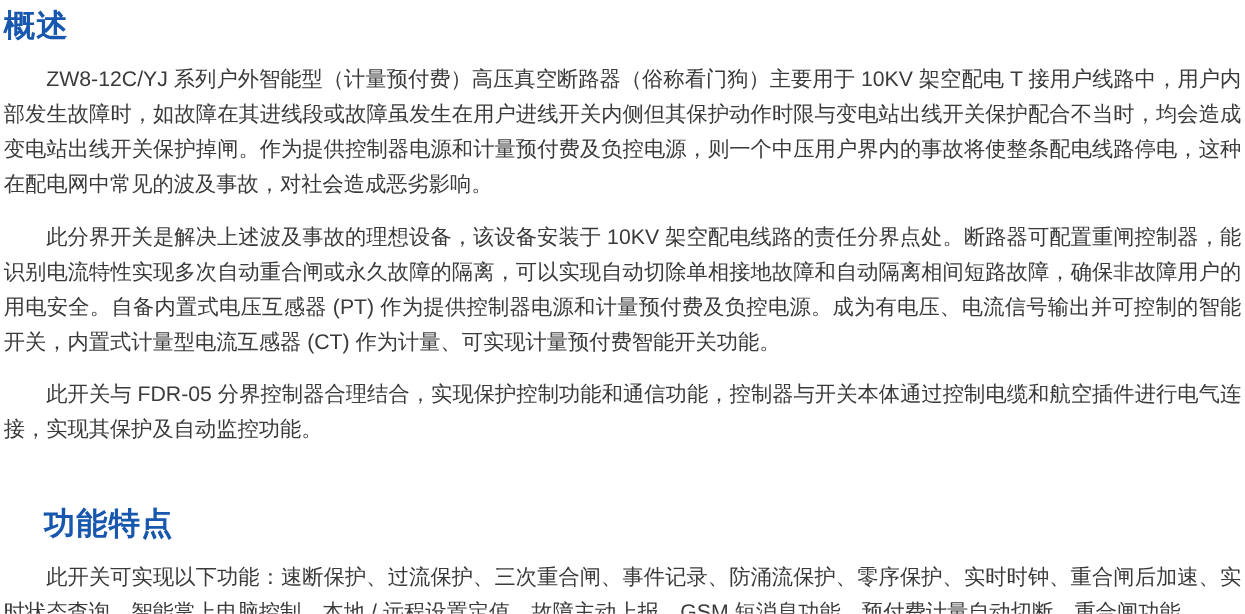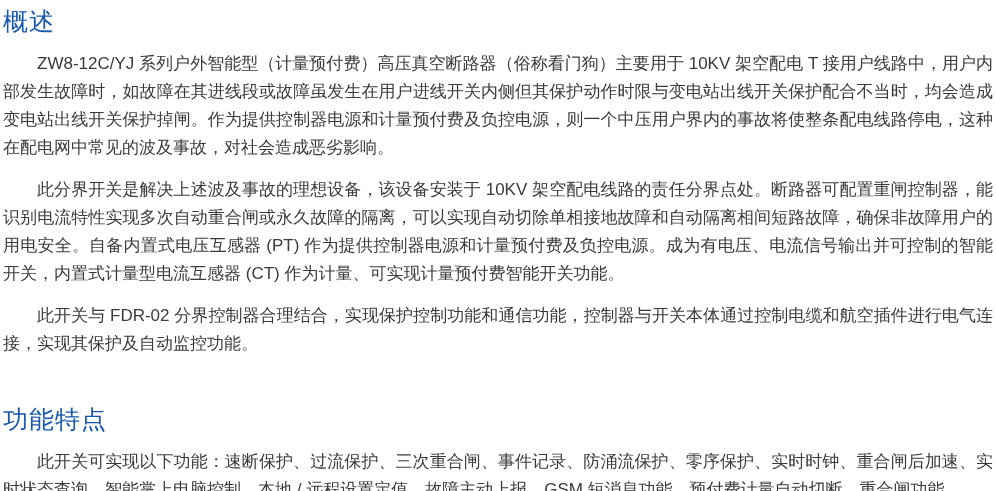--- a/index.html
+++ b/index.html
@@ -15,27 +15,28 @@
   }
   .page {
     box-sizing: border-box;
     width: 996px;
     height: 491px;
     padding: 6px 3px 0 3px;
   }
   .section-heading {
     color: #1857ae;
     font-size: 25px;
-    font-weight: 400;
+    font-weight: 700;
     line-height: 30px;
     margin: 0 0 14px 0;
     letter-spacing: 1px;
   }
   .section-heading.second {
     margin-top: 46px;
+    margin-left: 32px;
   }
   .body-paragraph {
     color: #3a3a3a;
     font-size: 17px;
     line-height: 28px;
     margin: 0 0 14px 0;
     text-align: justify;
     text-indent: 2em;
     word-break: break-all;
   }
@@ -44,19 +45,19 @@
 <body>
 
 <div class="page">
 
   <h1 class="section-heading">概述</h1>
 
   <p class="body-paragraph">ZW8-12C/YJ 系列户外智能型（计量预付费）高压真空断路器（俗称看门狗）主要用于 10KV 架空配电 T 接用户线路中，用户内部发生故障时，如故障在其进线段或故障虽发生在用户进线开关内侧但其保护动作时限与变电站出线开关保护配合不当时，均会造成变电站出线开关保护掉闸。作为提供控制器电源和计量预付费及负控电源，则一个中压用户界内的事故将使整条配电线路停电，这种在配电网中常见的波及事故，对社会造成恶劣影响。</p>
 
   <p class="body-paragraph">此分界开关是解决上述波及事故的理想设备，该设备安装于 10KV 架空配电线路的责任分界点处。断路器可配置重闸控制器，能识别电流特性实现多次自动重合闸或永久故障的隔离，可以实现自动切除单相接地故障和自动隔离相间短路故障，确保非故障用户的用电安全。自备内置式电压互感器 (PT) 作为提供控制器电源和计量预付费及负控电源。成为有电压、电流信号输出并可控制的智能开关，内置式计量型电流互感器 (CT) 作为计量、可实现计量预付费智能开关功能。</p>
 
-  <p class="body-paragraph">此开关与 FDR-02 分界控制器合理结合，实现保护控制功能和通信功能，控制器与开关本体通过控制电缆和航空插件进行电气连接，实现其保护及自动监控功能。</p>
+  <p class="body-paragraph">此开关与 FDR-05 分界控制器合理结合，实现保护控制功能和通信功能，控制器与开关本体通过控制电缆和航空插件进行电气连接，实现其保护及自动监控功能。</p>
 
   <h1 class="section-heading second">功能特点</h1>
 
   <p class="body-paragraph">此开关可实现以下功能：速断保护、过流保护、三次重合闸、事件记录、防涌流保护、零序保护、实时时钟、重合闸后加速、实时状态查询、智能掌上电脑控制、本地 / 远程设置定值、故障主动上报、GSM 短消息功能，预付费计量自动切断、重合闸功能。</p>
 
 </div>
 
 </body></html>

